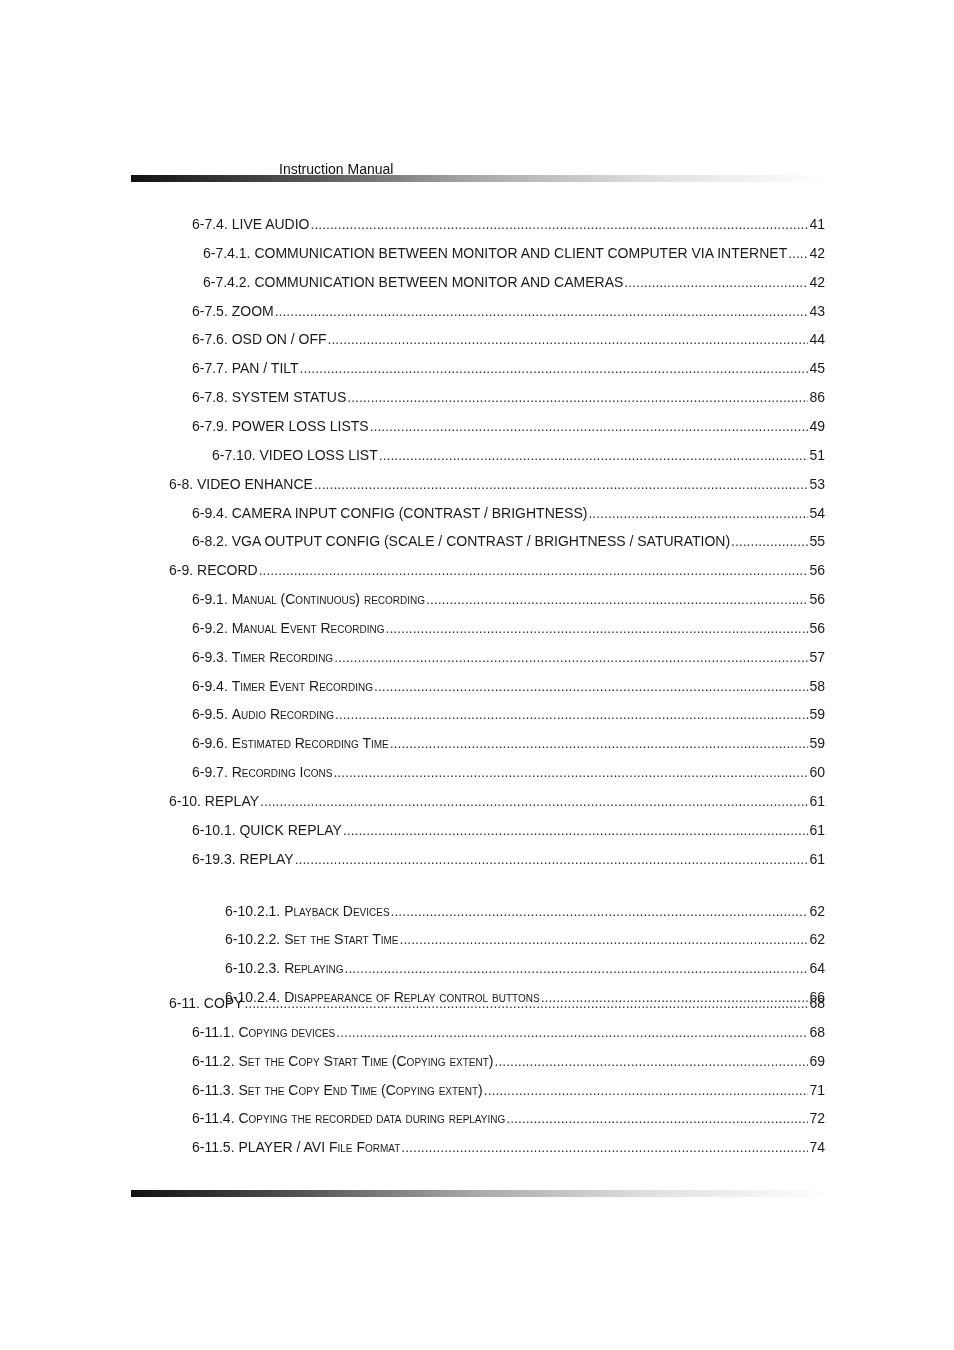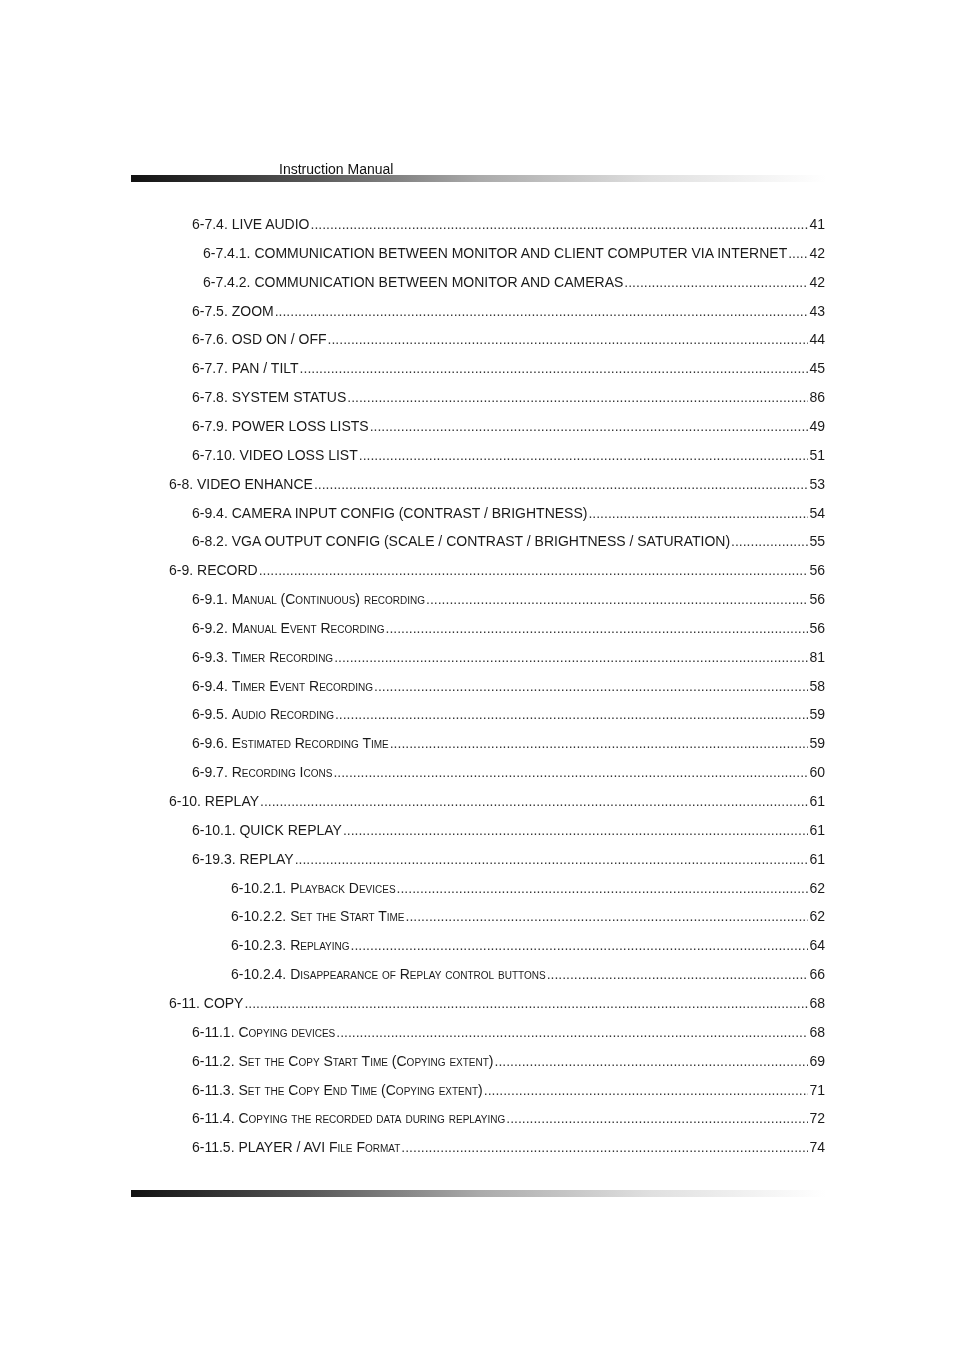--- a/index.html
+++ b/index.html
@@ -9,21 +9,21 @@
   .bar { position: absolute; left: 131px; width: 695px; height: 7px;
          background: linear-gradient(to right, #111 0%, #555 25%, #aaa 50%, #e0e0e0 75%, #ffffff 100%); }
   .bar.top { top: 175px; }
   .bar.bottom { top: 1190px; }
   .toc { position: absolute; left: 0; top: 210px; width: 954px; }
   .row { position: absolute; height: 20px; display: flex; align-items: baseline;
          font-size: 14px; line-height: 20px; right: 129px; }
   .row.l1 { left: 169px; }
   .row.l2 { left: 192px; }
   .row.l3 { left: 203px; }
-  .row.l4 { left: 231px; }
+  .row.l4 { left: 225px; margin-top: 23px; }
   .row .label { white-space: nowrap; }
   .row .label .sc { font-variant: small-caps; }
   .row .dots { flex: 1; overflow: hidden; white-space: nowrap; margin: 0 1px;
                letter-spacing: 0px; color: #333; }
   .row .dots::before { content: "........................................................................................................................................................................................................................"; }
   .row .page { white-space: nowrap; }
 </style>
 </head>
 <body>
 
@@ -64,21 +64,21 @@
     <div class="row l2" style="top: 177.1px;">
       <span class="label"><span>6-7.8. </span><span>SYSTEM STATUS</span></span>
       <span class="dots"></span>
       <span class="page">86</span>
     </div>
     <div class="row l2" style="top: 205.95px;">
       <span class="label"><span>6-7.9. </span><span>POWER LOSS LISTS</span></span>
       <span class="dots"></span>
       <span class="page">49</span>
     </div>
-    <div class="row l2" style="top: 234.8px;">
+    <div class="row l2" style="top: 234.8px; margin-left: 20px;">
       <span class="label"><span>6-7.10. </span><span>VIDEO LOSS LIST</span></span>
       <span class="dots"></span>
       <span class="page">51</span>
     </div>
     <div class="row l1" style="top: 263.65px;">
       <span class="label"><span>6-8. </span><span>VIDEO ENHANCE</span></span>
       <span class="dots"></span>
       <span class="page">53</span>
     </div>
     <div class="row l2" style="top: 292.5px;">
@@ -102,21 +102,21 @@
       <span class="page">56</span>
     </div>
     <div class="row l2" style="top: 407.9px;">
       <span class="label"><span>6-9.2. </span><span class="sc">Manual Event Recording</span></span>
       <span class="dots"></span>
       <span class="page">56</span>
     </div>
     <div class="row l2" style="top: 436.75px;">
       <span class="label"><span>6-9.3. </span><span class="sc">Timer Recording</span></span>
       <span class="dots"></span>
-      <span class="page">81</span>
+      <span class="page">57</span>
     </div>
     <div class="row l2" style="top: 465.6px;">
       <span class="label"><span>6-9.4. </span><span class="sc">Timer Event Recording</span></span>
       <span class="dots"></span>
       <span class="page">58</span>
     </div>
     <div class="row l2" style="top: 494.45px;">
       <span class="label"><span>6-9.5. </span><span class="sc">Audio Recording</span></span>
       <span class="dots"></span>
       <span class="page">59</span>

